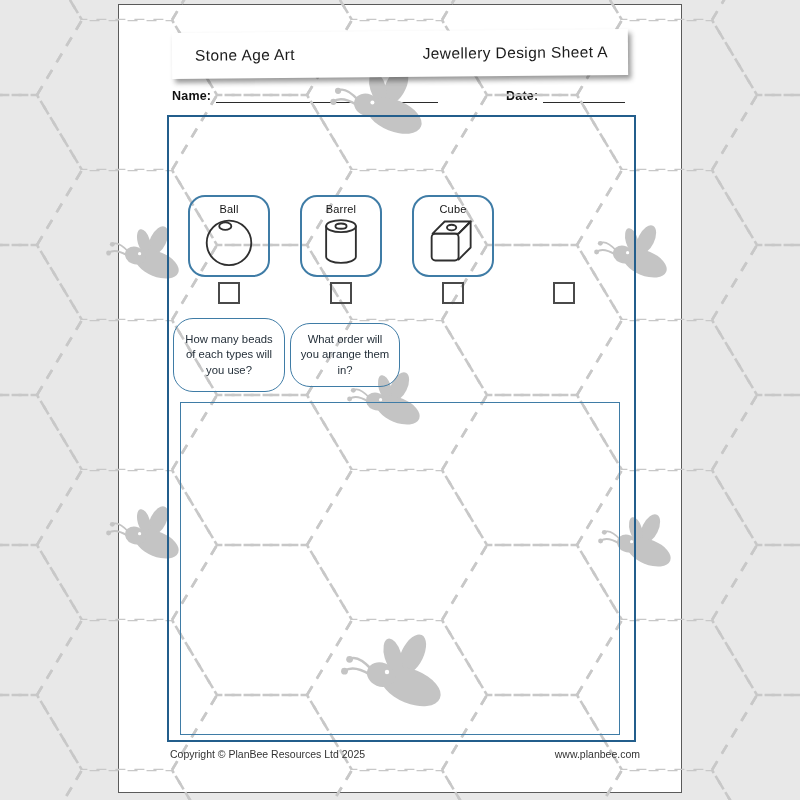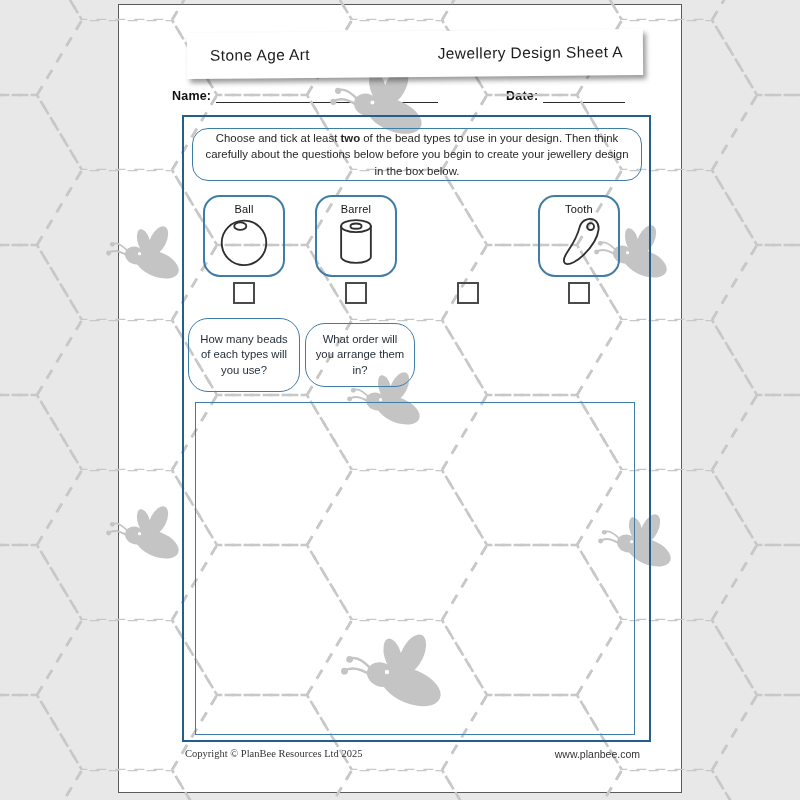--- a/index.html
+++ b/index.html
@@ -8,21 +8,21 @@
     background:#e8e8e8;
     font-family:"Liberation Sans", sans-serif;
   }
   .page{
     position:absolute;left:118px;top:4px;width:564px;height:789px;
     background:#ffffff;border:1px solid #5a5a5a;box-sizing:border-box;
     z-index:1;
   }
   
   svg.bg-pattern{position:absolute;left:0;top:0;z-index:2;pointer-events:none;}
-  .content{position:absolute;inset:0;z-index:3;margin-left:15px;}
+  .content{position:absolute;inset:0;z-index:3;}
   
   .fieldrow{position:absolute;z-index:1;display:flex;align-items:flex-end;}
   .fieldlabel{font-weight:bold;font-size:12.5px;color:#111;letter-spacing:.2px;}
   .writeline{border-bottom:1.4px solid #2b2b2b;height:13px;margin-left:5px;}
 
   .banner{
     position:absolute;left:172px;top:31px;width:456px;height:46px;
     background:#fff;box-shadow:3px 4px 5px rgba(30,30,30,.45);
     transform:rotate(-0.5deg);
     display:flex;justify-content:space-between;align-items:center;
@@ -116,58 +116,55 @@
 
 <div class="content">
 
   <div class="banner">
     <span>Stone Age Art</span>
     <span>Jewellery Design Sheet A</span>
   </div>
 
   <div class="main-box"></div>
 
-  <div class="instruction">
-    <span>
-      <span>Choose and tick at least </span><b>two</b><span> of the bead types to use in your design. Then think carefully about the questions below before you begin to create your jewellery design in the box below.</span>
-    </span>
-  </div>
 
   <div class="card" style="left:188px;">
     <div class="card-label">Ball</div>
     <svg class="bead-svg" viewBox="0 0 60 56">
       <circle cx="30" cy="30" r="24"></circle>
       <ellipse cx="26" cy="12" rx="6.5" ry="4"></ellipse>
     </svg>
   </div>
   <div class="card" style="left:300px;border-radius:17px;">
     <div class="card-label">Barrel</div>
     <svg class="bead-svg" viewBox="0 0 60 56">
       <ellipse cx="30" cy="12" rx="16" ry="6.5"></ellipse>
       <ellipse cx="30" cy="12" rx="6" ry="2.8"></ellipse>
       <path d="M14,12 L14,45 A16,6.5 0 0 0 46,45 L46,12"></path>
     </svg>
   </div>
-  <div class="card" style="left:523px;">
-    <div class="card-label">Tooth</div>
+  <div class="card" style="left:412px;">
+    <div class="card-label">Cube</div>
     <svg class="bead-svg" viewBox="0 0 60 56">
-      <path d="M38,5 C46,2 52,8 51,16 C50,25 44,34 35,43 C29,49 19,55 15,52 C12,49.5 14,45 18,39 C25,29 29,20 31,12 C32.5,7.5 35,6 38,5 Z"></path>
-      <circle cx="42.5" cy="12.5" r="3.7"></circle>
+      <rect x="7" y="20" width="29" height="29" rx="4"></rect>
+      <path d="M8,20 L21,7 L49,7 L36,20 Z"></path>
+      <path d="M36,20 L49,7 L49,35 L36,48"></path>
+      <ellipse cx="28.5" cy="13.5" rx="5" ry="3"></ellipse>
     </svg>
   </div>
 
   <div class="checkbox" style="left:218px;"></div>
   <div class="checkbox" style="left:330px;"></div>
   <div class="checkbox" style="left:442px;"></div>
   <div class="checkbox" style="left:553px;"></div>
 
   <div class="bubble" style="left:173px;top:318px;width:112px;height:74px;">
     <span>How many beads of each types will you use?</span>
   </div>
   <div class="bubble" style="left:290px;top:323px;width:110px;height:64px;">
     <span>What order will you arrange them in?</span>
   </div>
 
   <div class="design-box"></div>
 
-  <span class="footer-text" style="left:170px;font-family:Liberation Serif, serif;">Copyright © PlanBee Resources Ltd 2025</span>
+  <span class="footer-text" style="left:170px;">Copyright © PlanBee Resources Ltd 2025</span>
   <span class="footer-text" style="right:160px;">www.planbee.com</span>
 </div>
 
 </body></html>

